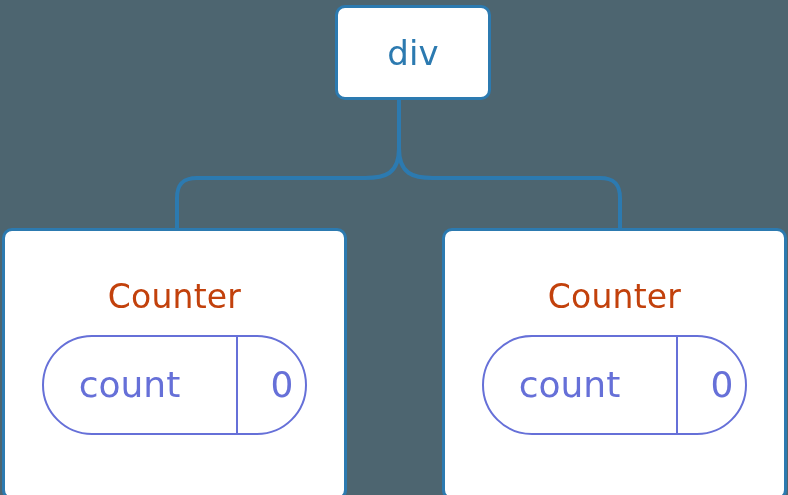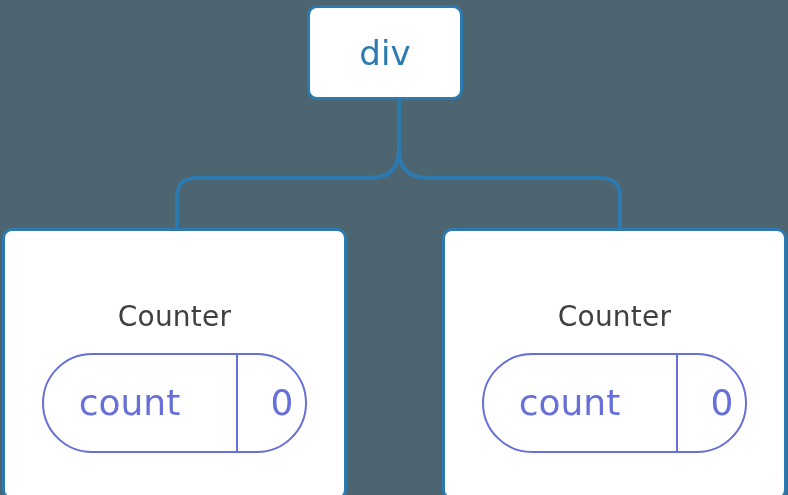--- a/index.html
+++ b/index.html
@@ -33,21 +33,21 @@
   .node-box {
     position: absolute;
     background: #ffffff;
     border: 3px solid #2c7ab0;
     border-radius: 10px;
     box-sizing: border-box;
   }
 
   
   #div-node {
-    left: 307px;
+    left: 335px;
     top: 5px;
     width: 156px;
     height: 95px;
     display: flex;
     align-items: center;
     justify-content: center;
   }
   #div-node .node-title {
     font-size: 34px;
     color: #2c7ab0;
@@ -60,23 +60,23 @@
     top: 228px;
     height: 272px;           
     display: flex;
     flex-direction: column;
     align-items: center;
   }
   #counter-node-left  { left: 2px;   width: 345px; }
   #counter-node-right { left: 442px; width: 345px; }
 
   .counter-node .node-title {
-    font-size: 28px;
-    color: #404040;
-    margin-top: 72px;
+    font-size: 33px;
+    color: #c2410c;
+    margin-top: 49px;
     line-height: 1;
     letter-spacing: 0.2px;
   }
 
   
   .state-pill {
     position: relative;
     margin-top: 22px;
     width: 265px;
     height: 100px;

